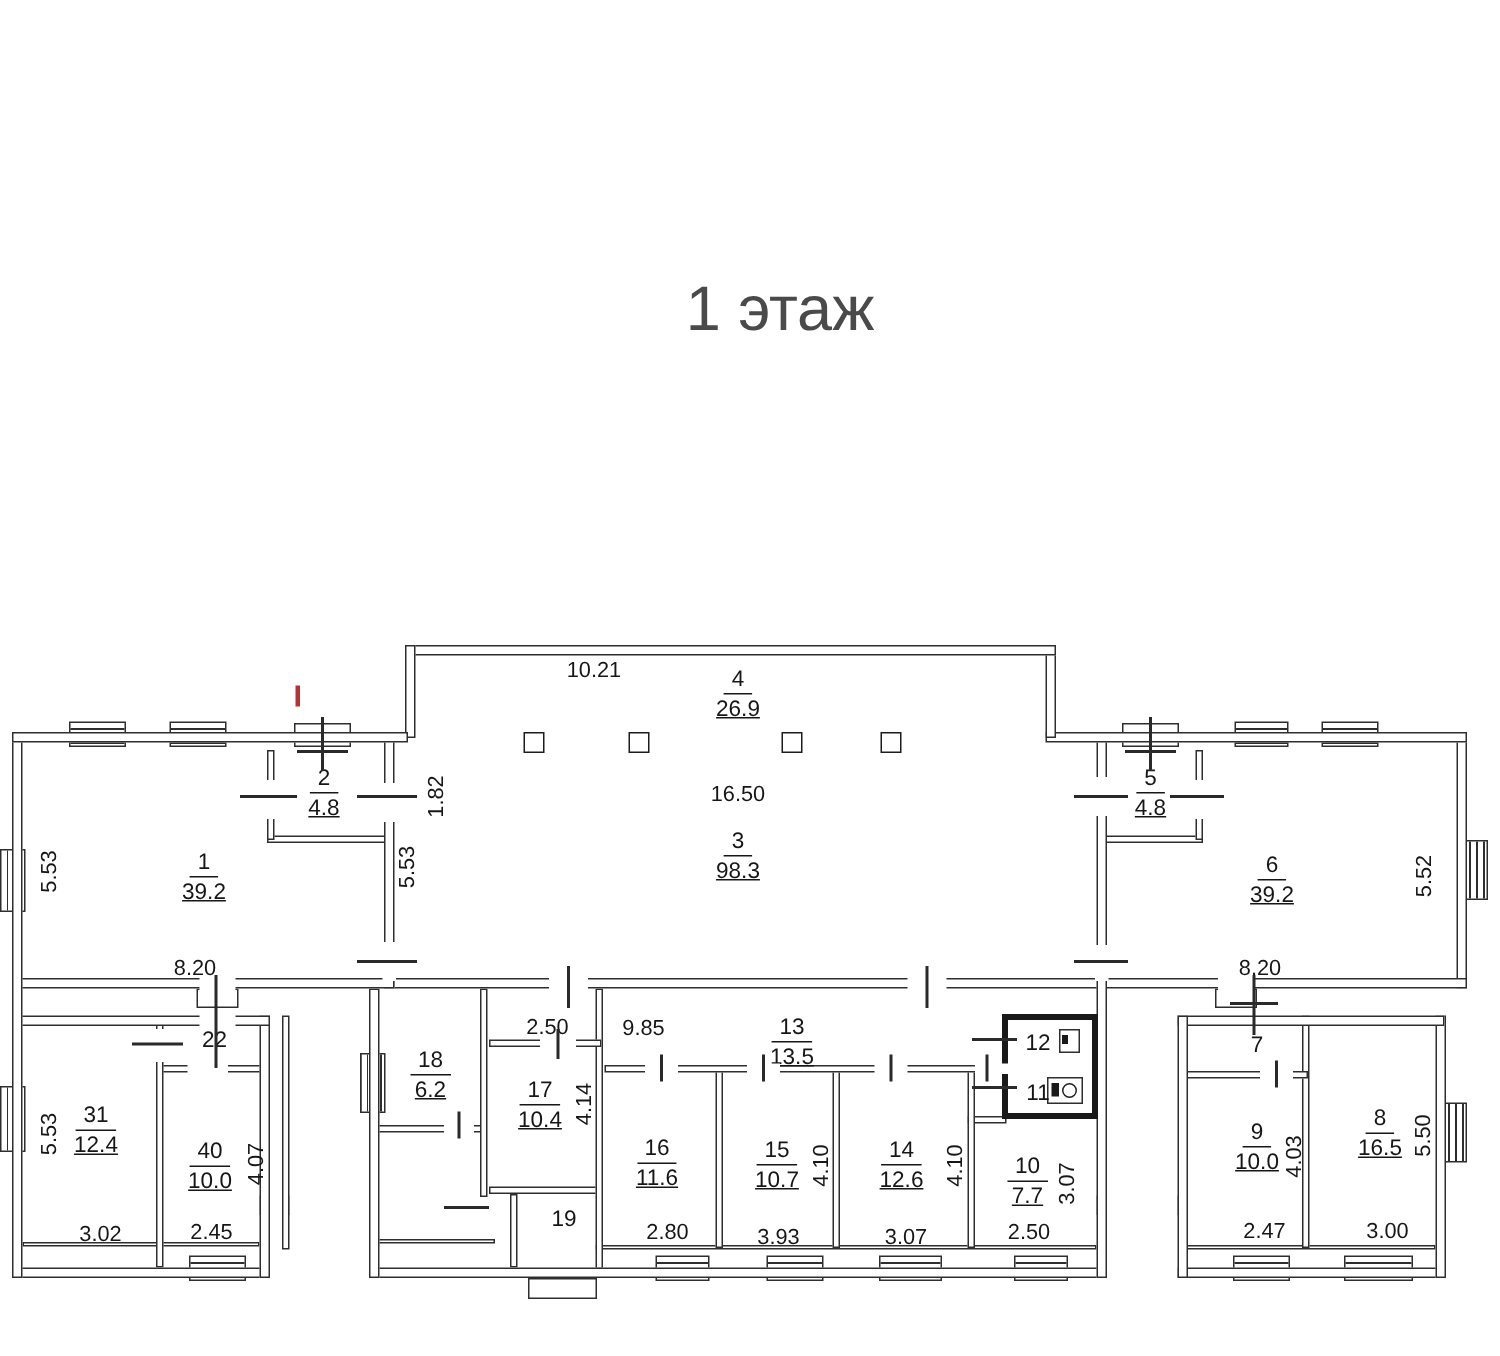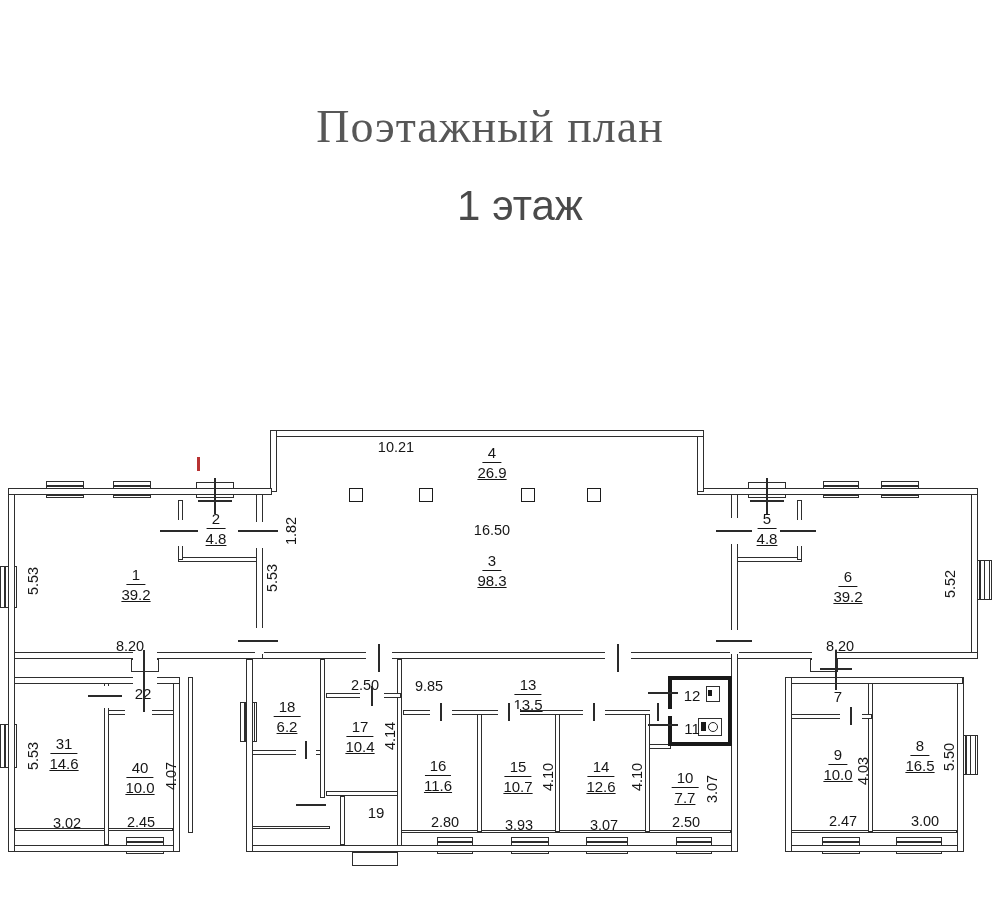--- a/index.html
+++ b/index.html
@@ -99,21 +99,20 @@
     <div class="wh" style="left: 731px; top: 488px; width: 7px; height: 364px;"></div>
     <div class="wh" style="left: 697px; top: 488px; width: 281px; height: 7px;"></div>
     <div class="wh" style="left: 697px; top: 430px; width: 7px; height: 62px;"></div>
     <div class="wh" style="left: 270px; top: 430px; width: 434px; height: 7px;"></div>
     <div class="wh" style="left: 270px; top: 430px; width: 7px; height: 62px;"></div>
     <div class="wh" style="left: 256px; top: 488px; width: 7px; height: 171px;"></div>
     <div class="wh" style="left: 8px; top: 652px; width: 255px; height: 7px;"></div>
     <div class="wh" style="left: 8px; top: 488px; width: 7px; height: 364px;"></div>
     <div class="wh" style="left: 8px; top: 488px; width: 264px; height: 7px;"></div>
 
-  <div class="title1">Поэтажный план</div>
   <div class="title2">1 этаж</div>
 
   <div class="bbox" style="left:668px;top:676px;width:64px;height:70px"></div>
 
   <div class="redmark" style="left:197px;top:457px"></div>
 
   <div class="op" style="left:706px;top:686px;width:14px;height:16px"></div>
   <div class="bb" style="left:708px;top:690px;width:4px;height:6px"></div>
   <div class="op" style="left:698px;top:718px;width:24px;height:18px"></div>
   <div class="toilet-circle" style="left:708px;top:722px"></div>
@@ -132,21 +131,21 @@
   <div class="rlabel" style="left:692px;top:729px"><span class="rnum noline">11</span></div>
   <div class="rlabel" style="left:692px;top:696px"><span class="rnum noline">12</span></div>
   <div class="rlabel" style="left:528px;top:695px"><span class="rnum">13</span><span class="rarea">13.5</span></div>
   <div class="rlabel" style="left:601px;top:777px"><span class="rnum">14</span><span class="rarea">12.6</span></div>
   <div class="rlabel" style="left:518px;top:777px"><span class="rnum">15</span><span class="rarea">10.7</span></div>
   <div class="rlabel" style="left:438px;top:776px"><span class="rnum">16</span><span class="rarea">11.6</span></div>
   <div class="rlabel" style="left:360px;top:737px"><span class="rnum">17</span><span class="rarea">10.4</span></div>
   <div class="rlabel" style="left:287px;top:717px"><span class="rnum">18</span><span class="rarea">6.2</span></div>
   <div class="rlabel" style="left:376px;top:813px"><span class="rnum noline">19</span></div>
   <div class="rlabel" style="left:140px;top:778px"><span class="rnum">40</span><span class="rarea">10.0</span></div>
-  <div class="rlabel" style="left:64px;top:754px"><span class="rnum">31</span><span class="rarea">14.6</span></div>
+  <div class="rlabel" style="left:64px;top:754px"><span class="rnum">31</span><span class="rarea">12.4</span></div>
   <div class="rlabel" style="left:143px;top:694px"><span class="rnum noline">22</span></div>
 
   <div class="dim" style="left:396px;top:447px">10.21</div>
   <div class="dim" style="left:492px;top:530px">16.50</div>
   <div class="dim v" style="left:291px;top:531px">1.82</div>
   <div class="dim v" style="left:272px;top:578px">5.53</div>
   <div class="dim v" style="left:33px;top:581px">5.53</div>
   <div class="dim" style="left:130px;top:646px">8.20</div>
   <div class="dim" style="left:840px;top:646px">8.20</div>
   <div class="dim v" style="left:950px;top:584px">5.52</div>

